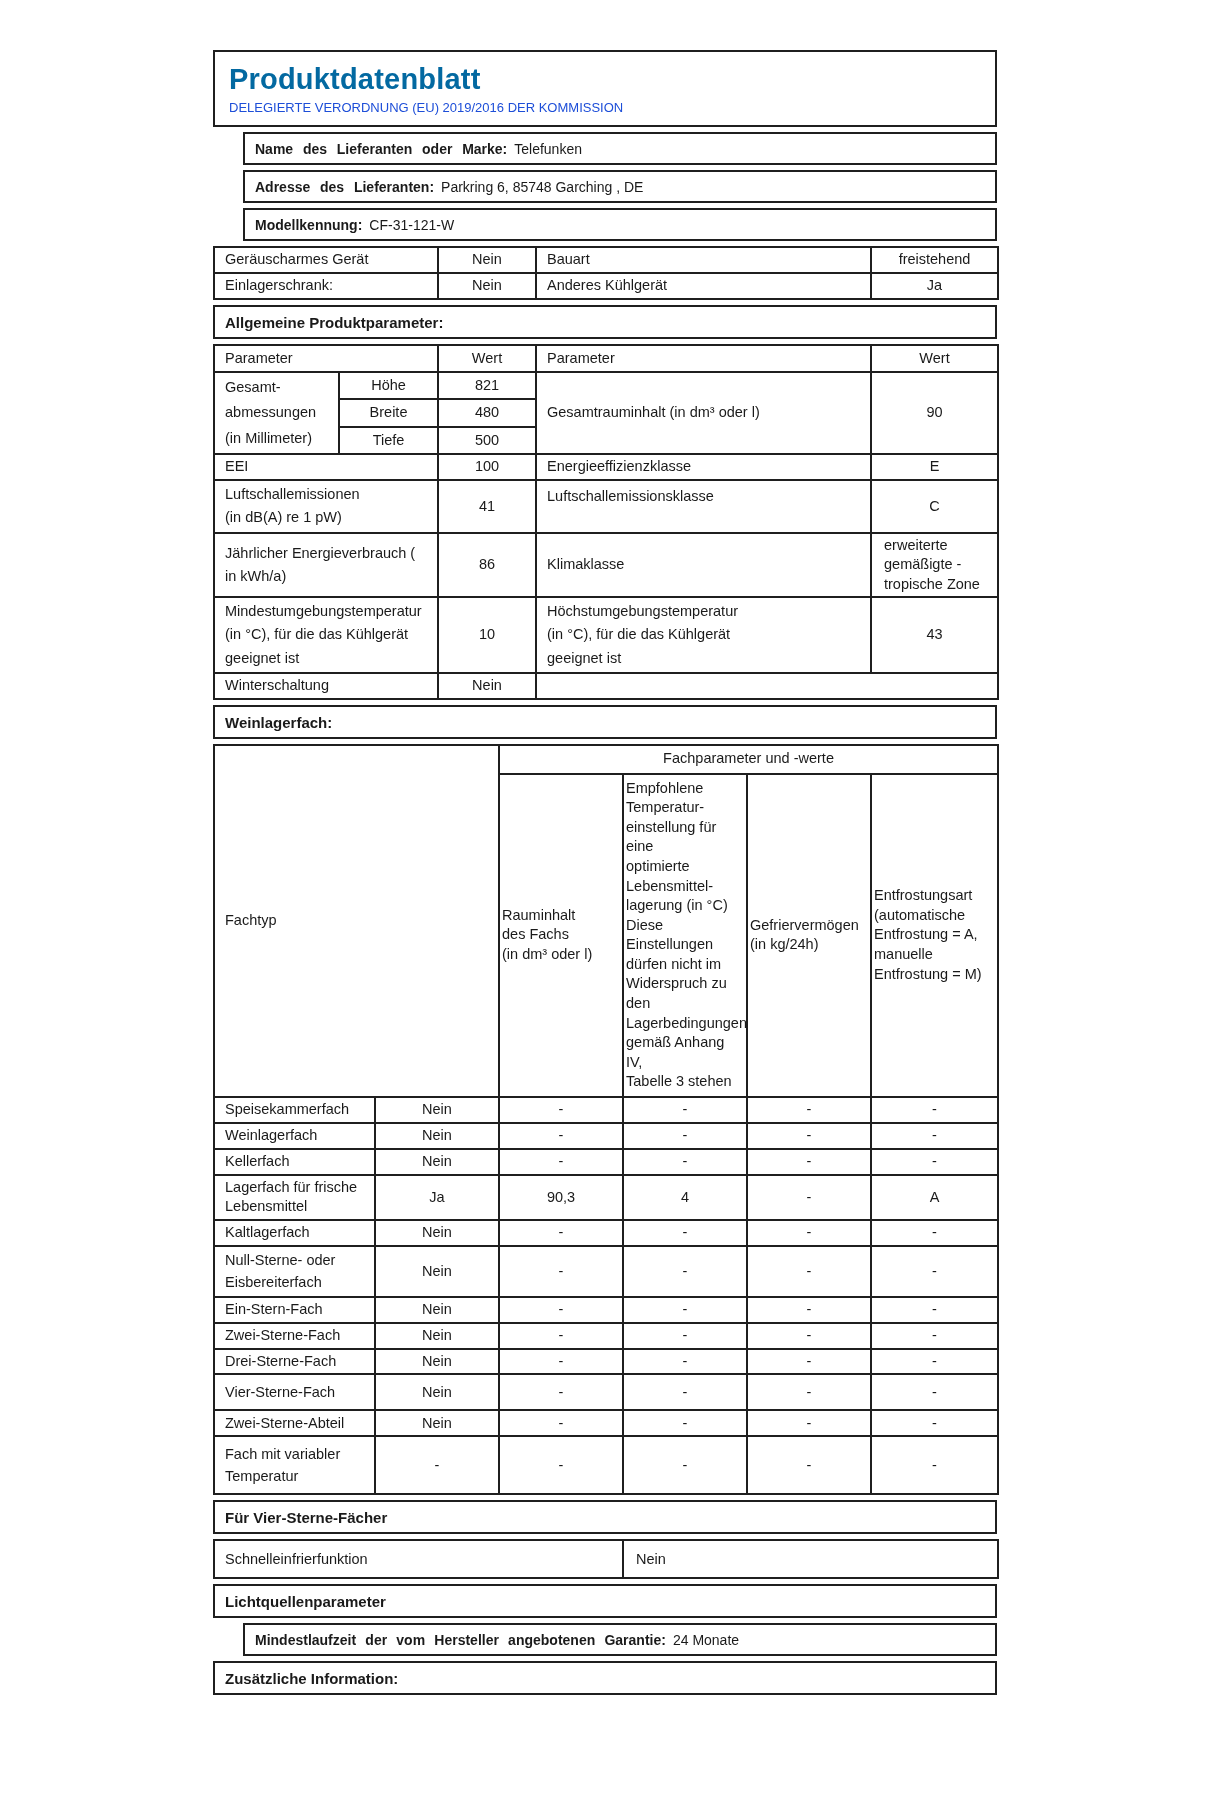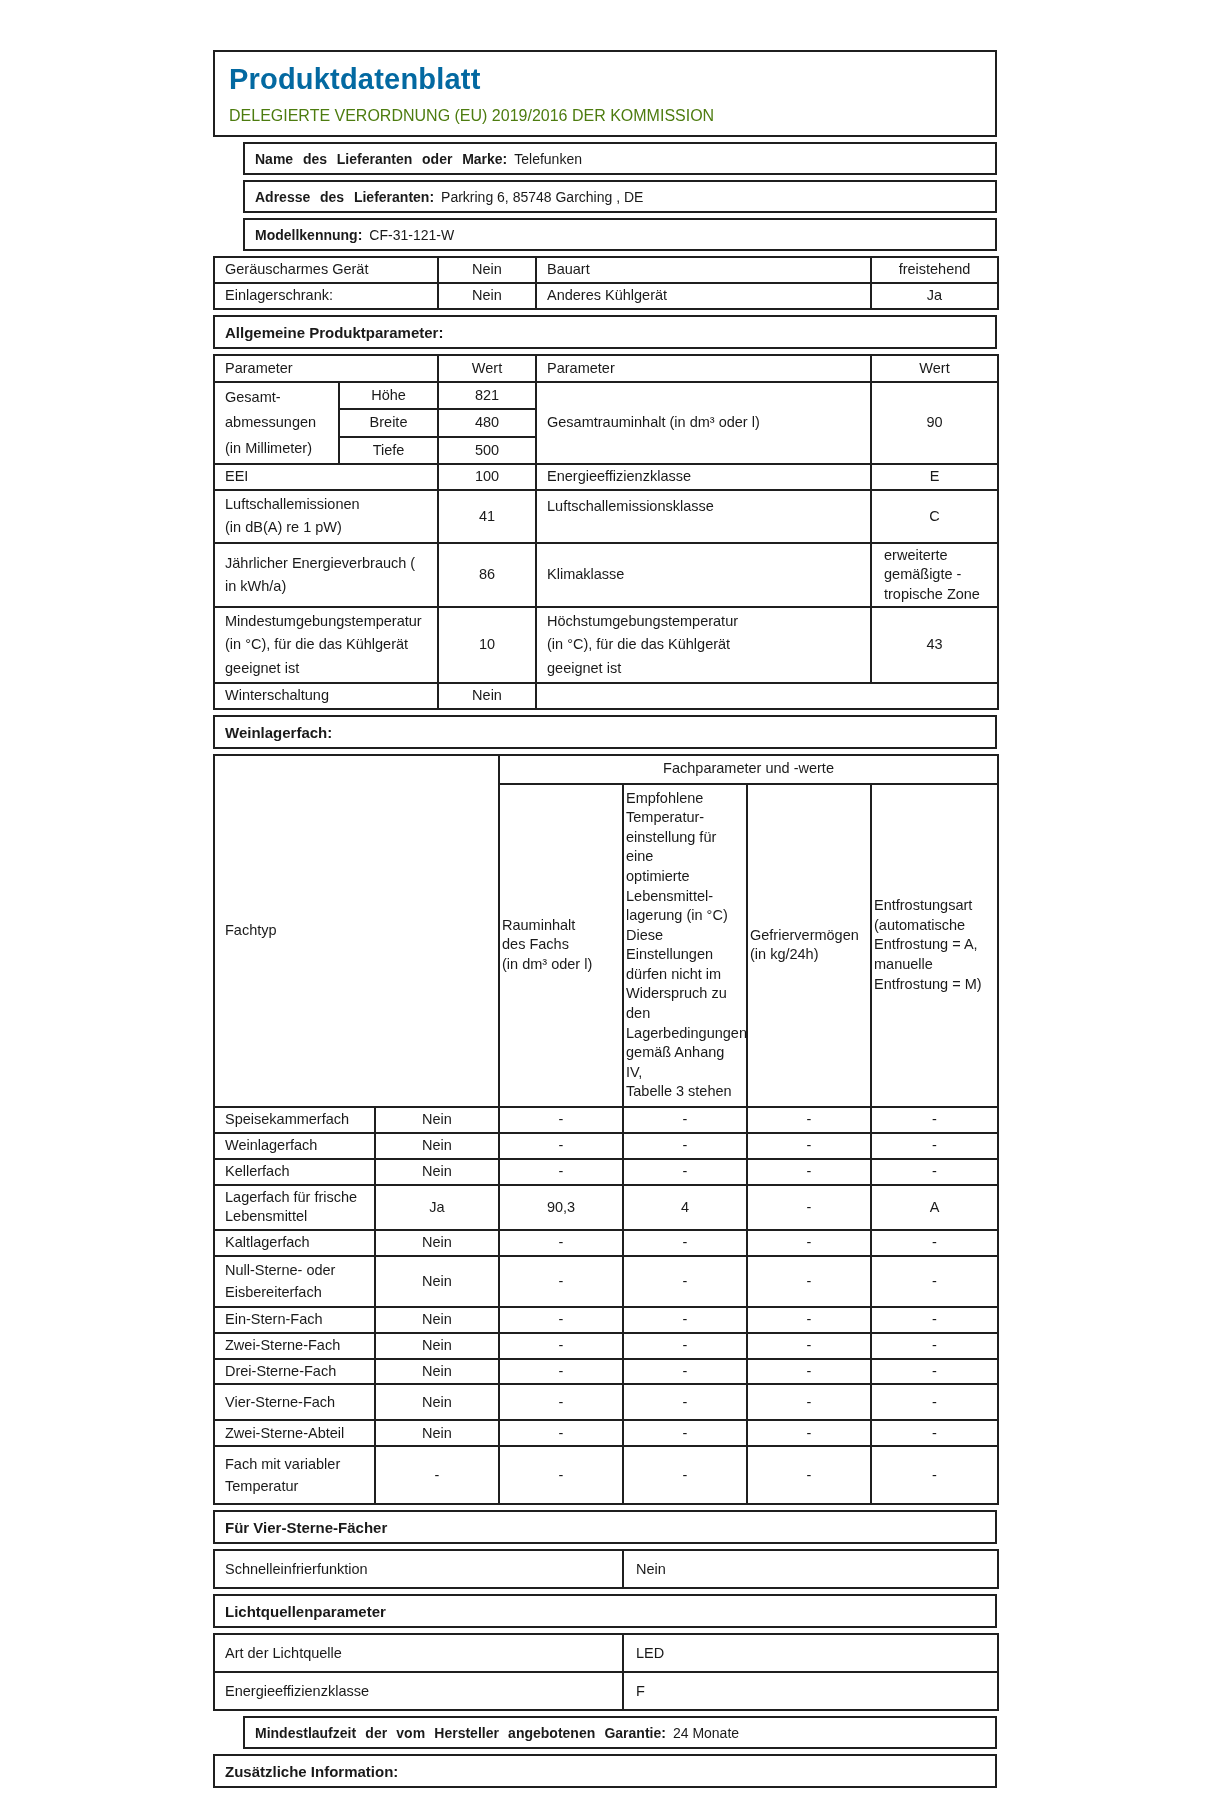--- a/index.html
+++ b/index.html
@@ -12,21 +12,21 @@
   .blk:first-child{margin-top:0;}
   table.blk{border-collapse:collapse;width:784px;table-layout:fixed;}
   table.blk td{border:2px solid #1f1f1f;vertical-align:middle;font-size:14.5px;line-height:1.35;}
   .pre{white-space:pre-line;}
   .lab{text-align:left;padding:2px 8px 2px 10px;}
   .ctr{text-align:center;padding:2px 4px;}
   .vleft{text-align:left;padding:2px 8px 2px 12px;}
   
   .title-block{padding:11px 14px 10px 14px;}
   .doc-title{font-size:29px;font-weight:bold;color:#0369a1;letter-spacing:0.2px;}
-  .doc-subtitle{font-size:16px;margin-top:11px;color:#4d7c0f;}
+  .doc-subtitle{font-size:13px;margin-top:4px;color:#1d4ed8;}
   
   .kv-row{padding:7px 10px 6px 10px;font-size:14px;margin-left:30px;}
   .kv-row .k{font-weight:bold;word-spacing:0.42em;}
   .kv-row .v{margin-left:7px;}
   
   .sec-row{padding:7px 10px 6px 10px;font-size:15px;font-weight:bold;}
   
   .fach-hdr{font-size:12.5px;line-height:1.45;text-align:left;padding:4px 2px;}
   .small-lab{font-size:10.5px;line-height:1.3;}
 </style>
@@ -302,36 +302,20 @@
     <tbody>
         <tr style="height:38px">
       <td class="lab">Schnelleinfrierfunktion</td>
       <td class="vleft">Nein</td>
     </tr>
   </tbody>
     </table>
 
   <div class="blk sec-row">Lichtquellenparameter</div>
 
-  <table class="blk">
-    <colgroup>
-        <col style="width:409px">
-        <col style="width:375px">
-      </colgroup>
-    <tbody>
-        <tr style="height:38px">
-      <td class="lab">Art der Lichtquelle</td>
-      <td class="vleft">LED</td>
-    </tr>
-    <tr style="height:38px">
-      <td class="lab">Energieeffizienzklasse</td>
-      <td class="vleft">F</td>
-    </tr>
-  </tbody>
-    </table>
 
   <div class="blk kv-row">
     <span class="k" style="word-spacing:0.38em">Mindestlaufzeit der vom Hersteller angebotenen Garantie:</span><span class="v">24 Monate</span>
   </div>
 
   <div class="blk sec-row">Zusätzliche Information:</div>
 
 </div>
 
 </body></html>

